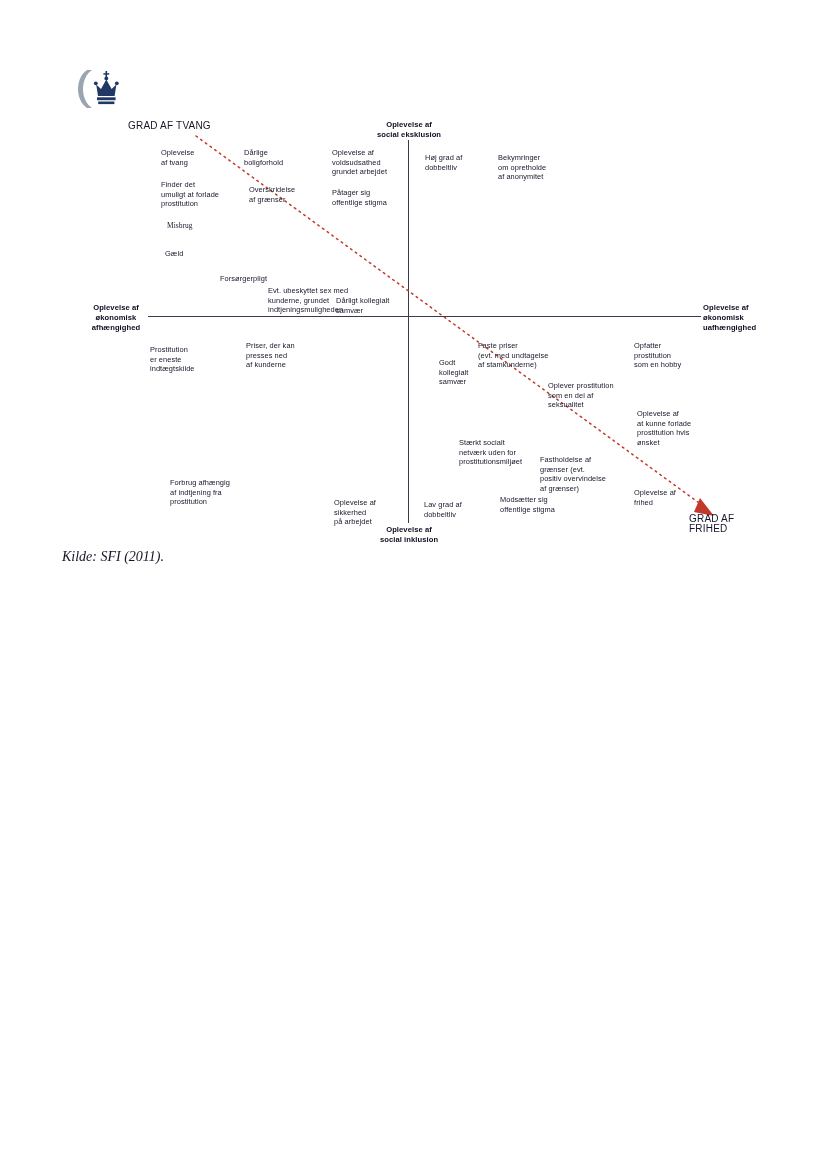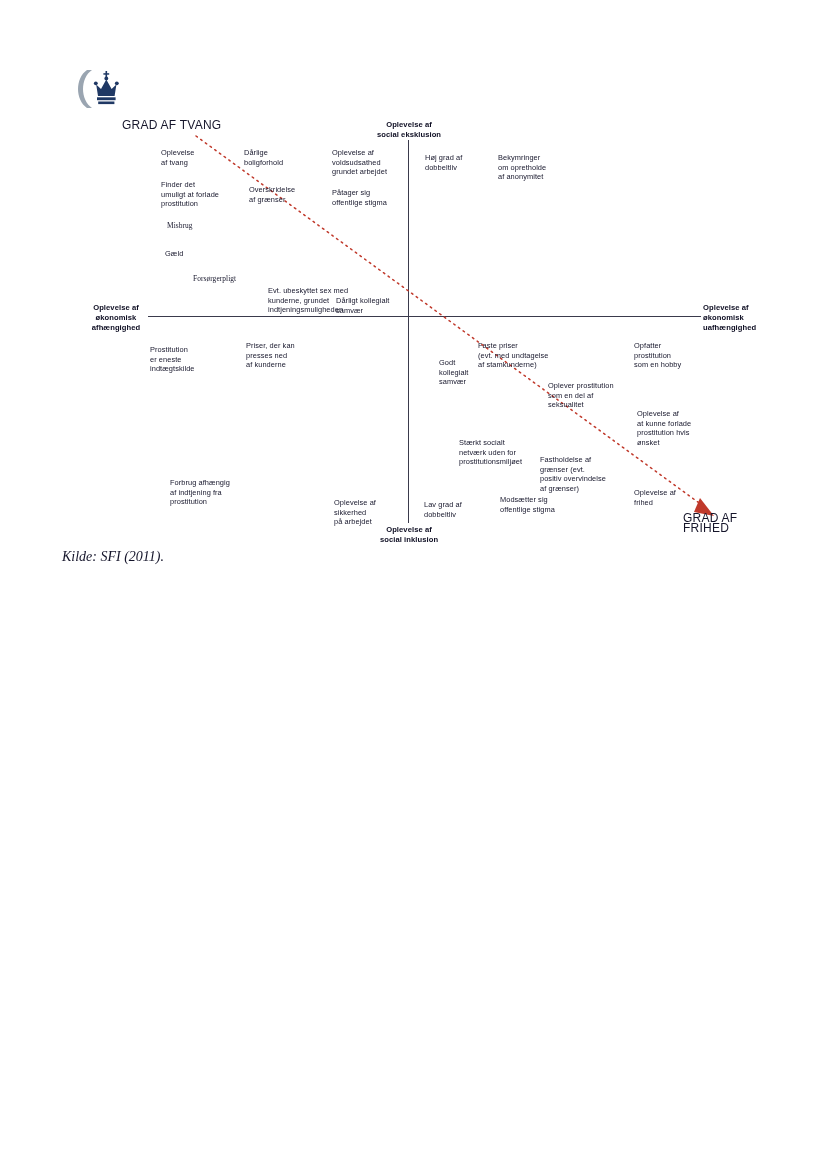--- a/index.html
+++ b/index.html
@@ -64,25 +64,26 @@
     position: absolute;
     font-size: 7.6px;
     line-height: 9.8px;
     font-weight: bold;
     color: #0d0d22;
     white-space: pre-line;
     letter-spacing: 0.01em;
   }
   .corner {
     position: absolute;
-    font-size: 12px;
+    font-size: 10px;
     line-height: 9.6px;
     color: #16162b;
     white-space: pre-line;
     letter-spacing: 0.02em;
+    margin-left: 6px;
   }
 
   
   #diagonal {
     position: absolute;
     left: 0;
     top: 0;
     width: 827px;
     height: 600px;
     pointer-events: none;
@@ -159,21 +160,21 @@
 umuligt at forlade
 prostitution</div>
 
   <div class="node" style="left:249px; top:185px;">Overskridelse
 af grænser</div>
 
   <div class="node" style="left:167px; top:221px;font-family:Liberation Serif, serif;">Misbrug</div>
 
   <div class="node" style="left:165px; top:249px;">Gæld</div>
 
-  <div class="node" style="left:193px; top:274px;font-family:Liberation Serif, serif;">Forsørgerpligt</div>
+  <div class="node" style="left:220px; top:274px;">Forsørgerpligt</div>
 
   <div class="node" style="left:244px; top:286px;margin-left:24px;">Evt. ubeskyttet sex med
 kunderne, grundet
 indtjeningsmuligheden</div>
 
   <div class="node" style="left:336px; top:296px;">Dårligt kollegialt
 samvær</div>
 
   <div class="node" style="left:332px; top:148px;">Oplevelse af
 voldsudsathed

